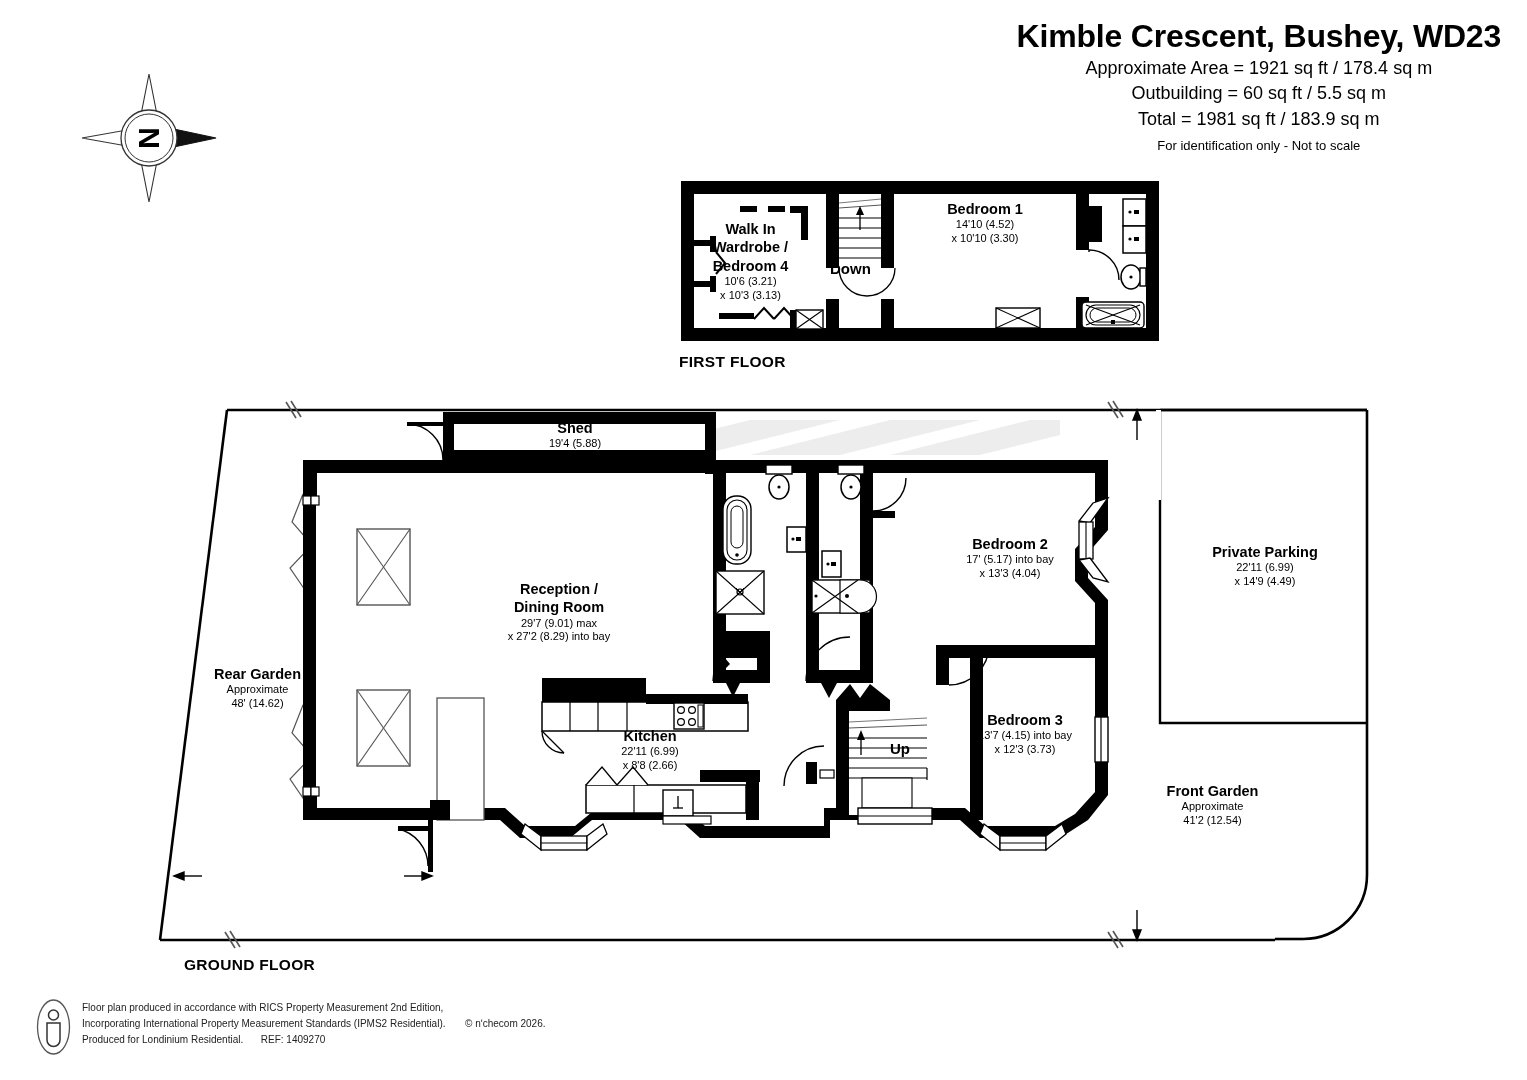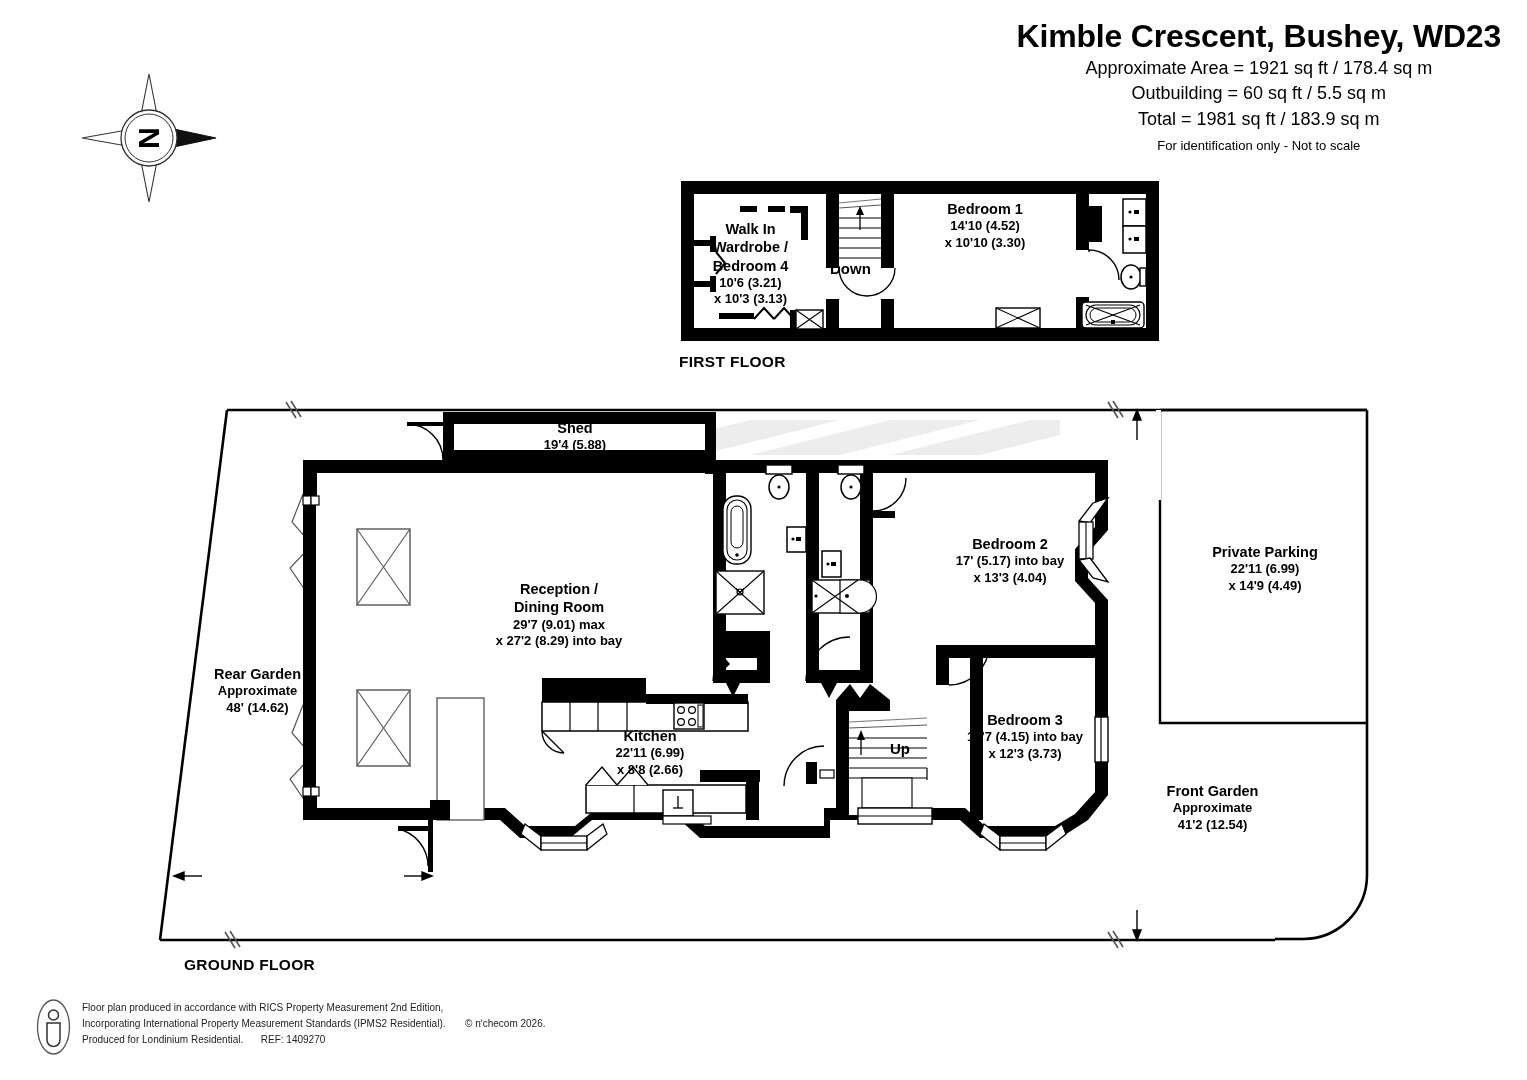--- a/index.html
+++ b/index.html
@@ -65,22 +65,22 @@
     position: absolute;
     text-align: center;
     line-height: 1.26;
     white-space: nowrap;
   }
   .lbl .rname {
     font-size: 14.5px;
     font-weight: bold;
   }
   .lbl .rdim {
-    font-size: 13px;
-    font-weight: bold;
+    font-size: 11px;
+    font-weight: normal;
   }
   .floorTag {
     position: absolute;
     font-size: 15.5px;
     font-weight: bold;
     letter-spacing: 0.3px;
   }
   .stairTag {
     position: absolute;
     font-size: 15px;

